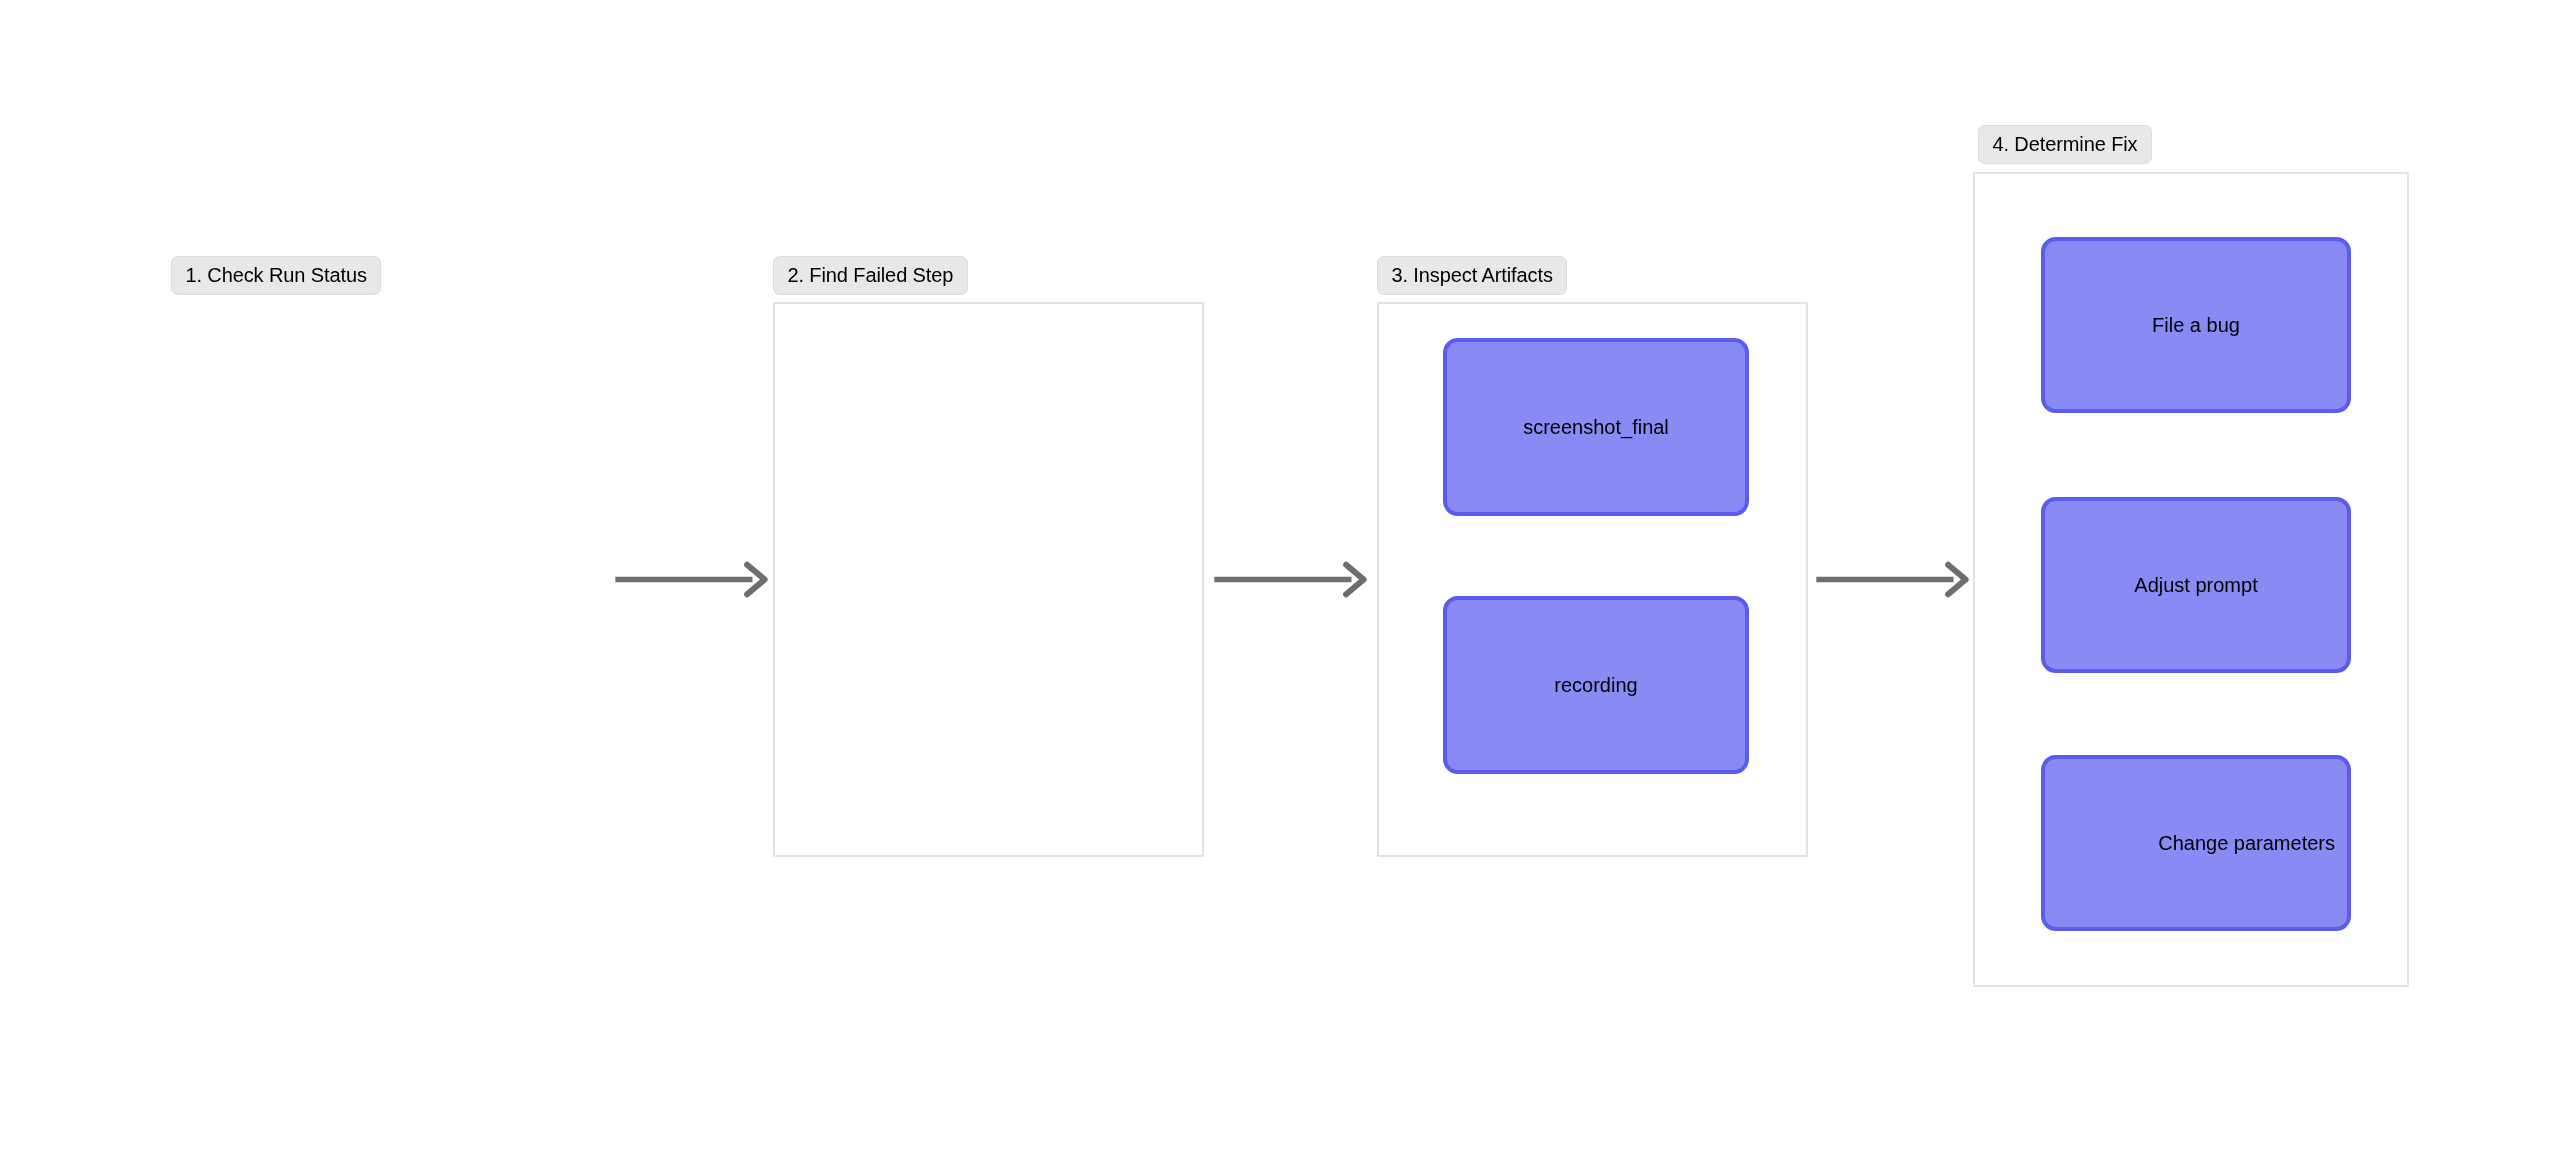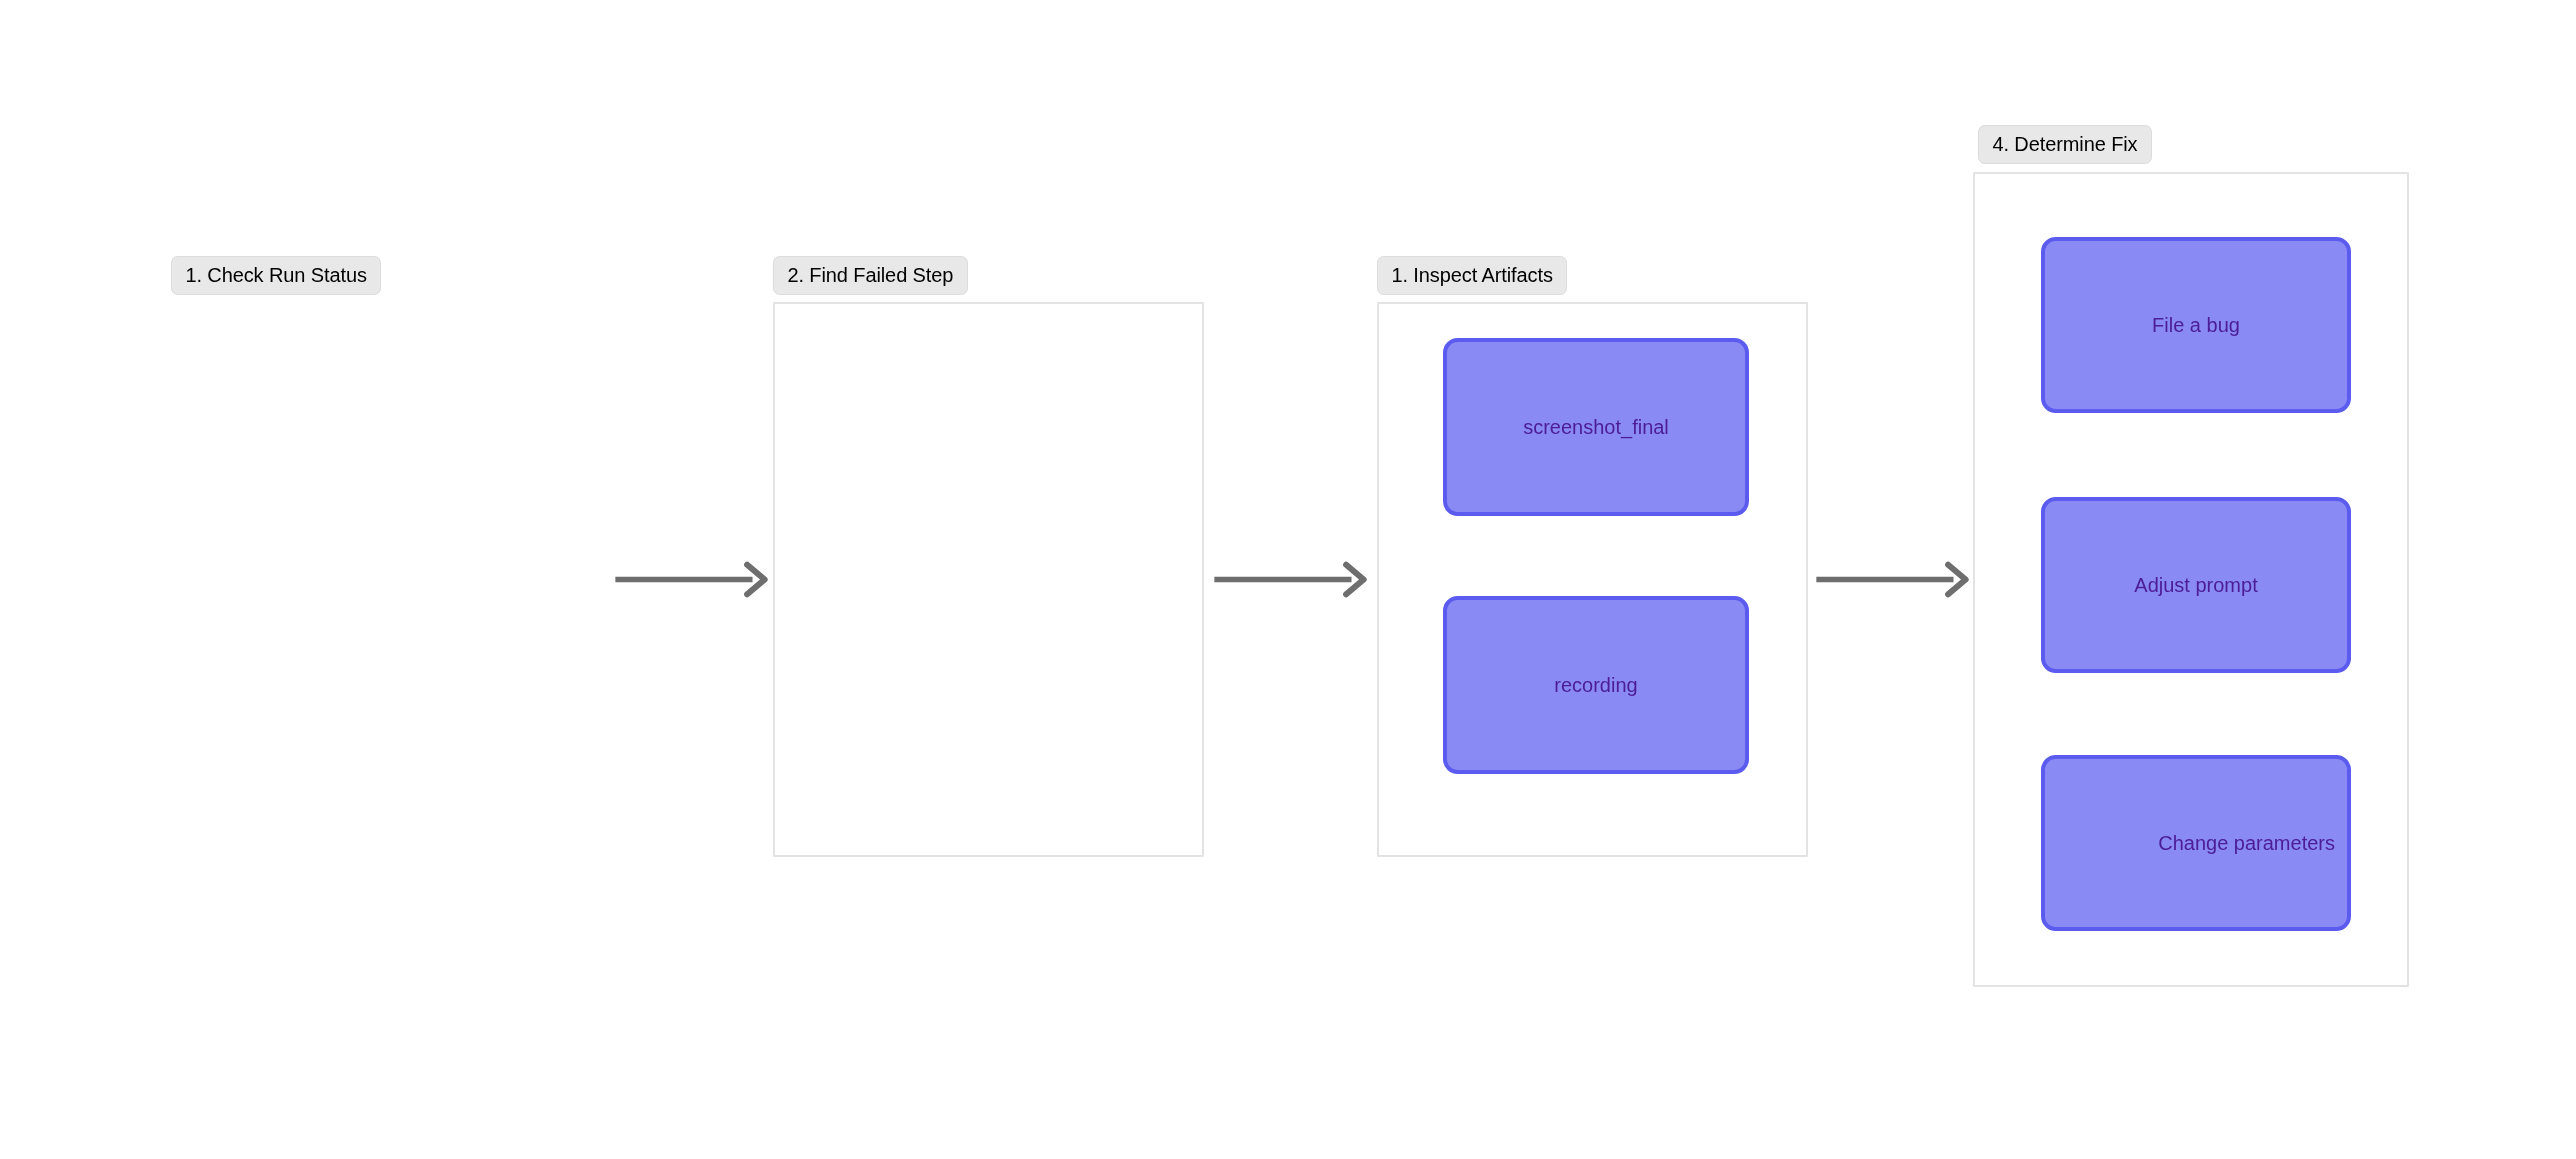--- a/index.html
+++ b/index.html
@@ -48,21 +48,21 @@
     font-family: "Liberation Sans", sans-serif;
   }
 
   
   .node {
     position: absolute;
     box-sizing: border-box;
     background: #8a8af5;
     border: 4.7px solid #5b5bef;
     border-radius: 14.8px;
-    color: #4c1d95;
+    color: #000000;
     font-size: 20px;
     line-height: 1.32;
     text-align: center;
     display: flex;
     align-items: center;
     justify-content: center;
     padding: 5.4px 12px;
     font-family: "Liberation Sans", sans-serif;
   }
   .node .node-text {
@@ -98,21 +98,21 @@
   <div class="group" style="left:773px; top:302px; width:431px; height:555px;">
   </div>
 
   <div class="arrow" style="left:1213px; top:562px; width:156px; height:35px;">
     <svg width="156" height="35" viewBox="0 0 232 52">
       <line x1="2" y1="26" x2="206" y2="26" stroke="#6e6e6e" stroke-width="8" stroke-linecap="butt"></line>
       <polyline points="198,4 224,26 198,48" fill="none" stroke="#6e6e6e" stroke-width="9" stroke-linecap="round" stroke-linejoin="round"></polyline>
     </svg>
   </div>
 
-  <div class="group-label" style="left:1377px; top:256px;">1. Inspect Artifacts</div>
+  <div class="group-label" style="left:1377px; top:256px;">3. Inspect Artifacts</div>
   <div class="group" style="left:1377px; top:302px; width:431px; height:555px;">
     <div class="node" style="left:64px; top:34px; width:306px; height:178px;">
       <span class="node-text">screenshot_final</span>
     </div>
     <div class="node" style="left:64px; top:292px; width:306px; height:178px;">
       <span class="node-text">recording</span>
     </div>
   </div>
 
   <div class="arrow" style="left:1815px; top:562px; width:156px; height:35px;">

